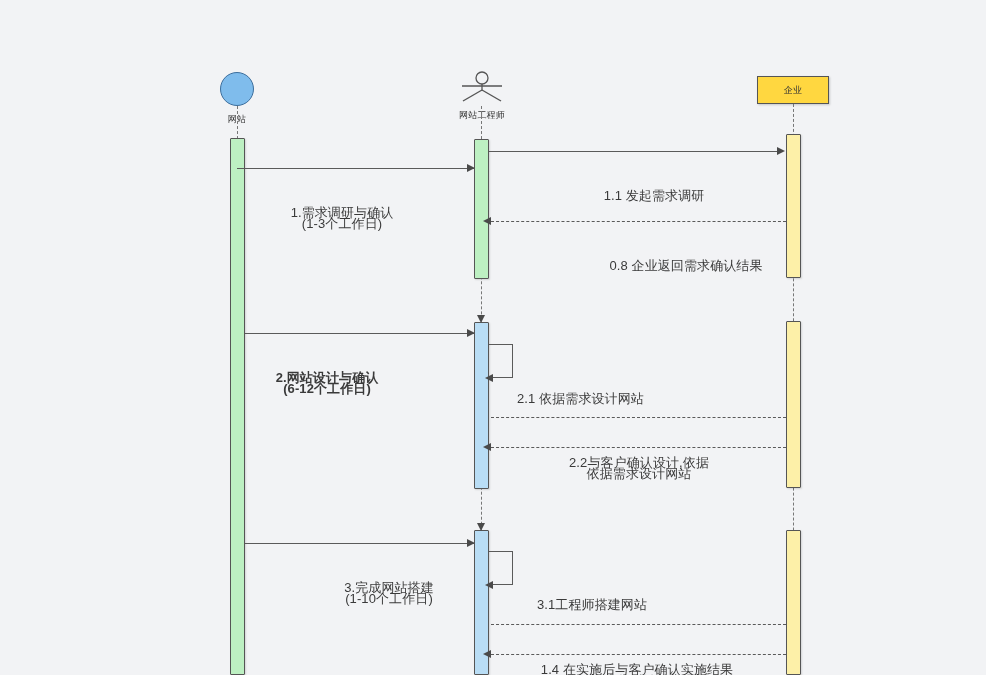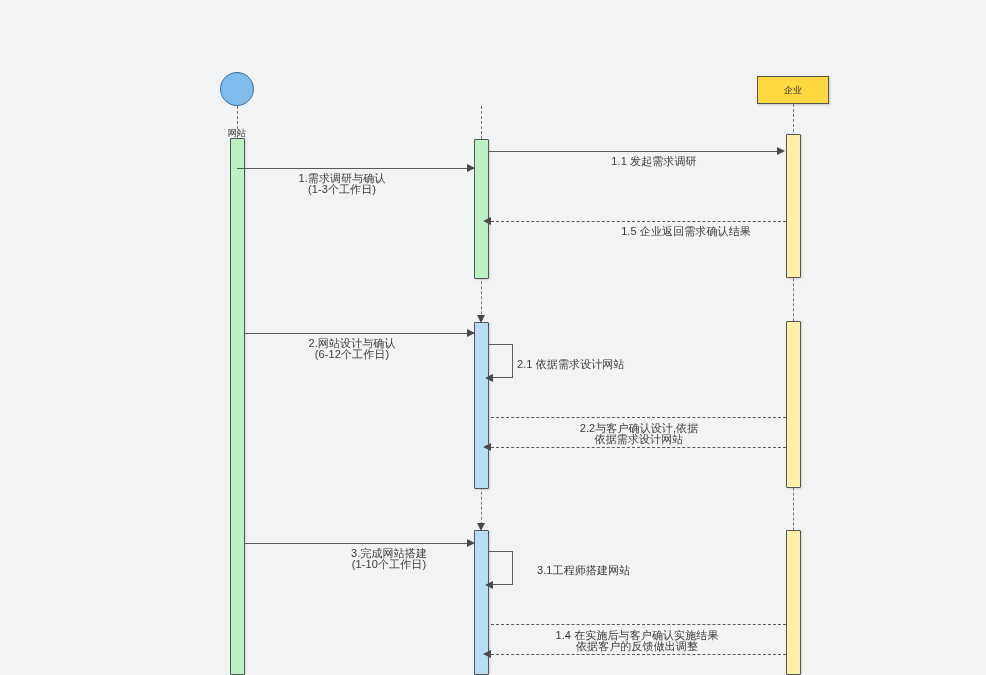--- a/index.html
+++ b/index.html
@@ -105,25 +105,26 @@
     border-right: 8px solid #4a4a4a;
   }
   .arrow-down {
     border-left: 4.5px solid transparent;
     border-right: 4.5px solid transparent;
     border-top: 8px solid #4a4a4a;
   }
 
   .msg-label {
     position: absolute;
-    font-size: 11px;
+    font-size: 13px;
     line-height: 10.5px;
     color: #3a3a3a;
     white-space: pre-line;
     letter-spacing: 0.1px;
+    margin-top: 35px;
   }
   .lbl-center { text-align: center; transform: translateX(-50%); }
   .lbl-left   { text-align: left; }
 
   
   .self-loop {
     position: absolute;
     box-sizing: border-box;
     border: 1.3px solid #5a5a5a;
     border-left: none;
@@ -131,23 +132,37 @@
 </style>
 </head>
 <body>
 
 <div id="canvas">
 
   <div class="participant" style="left:203px; top:72px; width:68px;">
     <div style="display:flex; justify-content:center;">
       <div class="circle-head"></div>
     </div>
-    <div class="p-label" style="margin-top:21px;">网站</div>
+    <div class="p-label" style="margin-top:7px;">网站</div>
   </div>
 
+  <div class="participant" style="left:448px; top:70px; width:68px;">
+    <div style="display:flex; justify-content:center;">
+      <div class="actor-fig">
+        <svg width="46" height="36" viewBox="0 0 46 36">
+          <circle cx="23" cy="8" r="6" fill="none" stroke="#555555" stroke-width="1.3"></circle>
+          <line x1="3" y1="16" x2="43" y2="16" stroke="#555555" stroke-width="1.4"></line>
+          <line x1="23" y1="14" x2="23" y2="21" stroke="#555555" stroke-width="1.3"></line>
+          <line x1="23" y1="20" x2="4" y2="31" stroke="#555555" stroke-width="1.4"></line>
+          <line x1="23" y1="20" x2="42" y2="31" stroke="#555555" stroke-width="1.4"></line>
+        </svg>
+      </div>
+    </div>
+    <div class="p-label" style="margin-top:3px;">网站工程师</div>
+  </div>
 
   <div class="participant" style="left:757px; top:76px;">
     <div class="box-head">
       <div class="p-label">企业</div>
     </div>
   </div>
 
   <div class="lifeline" style="left:237px; top:106px; height:569px;"></div>
   <div class="lifeline" style="left:481px; top:106px; height:569px;"></div>
   <div class="lifeline" style="left:793px; top:104px; height:571px;"></div>
@@ -170,25 +185,25 @@
   <div class="arrowhead arrow-right" style="left:467px; top:163.5px;"></div>
   <div class="msg-label lbl-center" style="left:342px; top:173px;">1.需求调研与确认
 (1-3个工作日)</div>
 
   <div class="msg-line msg-solid" style="left:489px; top:151px; width:290px;"></div>
   <div class="arrowhead arrow-right" style="left:777px; top:146.5px;"></div>
   <div class="msg-label lbl-center" style="left:654px; top:156px;">1.1 发起需求调研</div>
 
   <div class="msg-line msg-dashed" style="left:491px; top:221px; width:295px;"></div>
   <div class="arrowhead arrow-left" style="left:483px; top:216.5px;"></div>
-  <div class="msg-label lbl-center" style="left:686px; top:226px;">1.5 企业返回需求确认结果</div>
+  <div class="msg-label lbl-center" style="left:686px; top:226px;">0.8 企业返回需求确认结果</div>
 
   <div class="msg-line msg-solid" style="left:245px; top:333px; width:230px;"></div>
   <div class="arrowhead arrow-right" style="left:467px; top:328.5px;"></div>
-  <div class="msg-label lbl-center" style="left:352px; top:338px;">2.网站设计与确认
+  <div class="msg-label lbl-center" style="left:327px; top:338px;font-weight:bold;">2.网站设计与确认
 (6-12个工作日)</div>
 
   <div class="arrowhead arrow-down" style="left:477px; top:315px;"></div>
 
   <div class="self-loop" style="left:489px; top:344px; width:24px; height:34px;"></div>
   <div class="arrowhead arrow-left" style="left:485px; top:373.5px;"></div>
   <div class="msg-label lbl-left" style="left:517px; top:359px;">2.1 依据需求设计网站</div>
 
   <div class="msg-line msg-dashed" style="left:491px; top:417px; width:295px;"></div>
   <div class="msg-line msg-dashed" style="left:491px; top:447px; width:295px;"></div>

